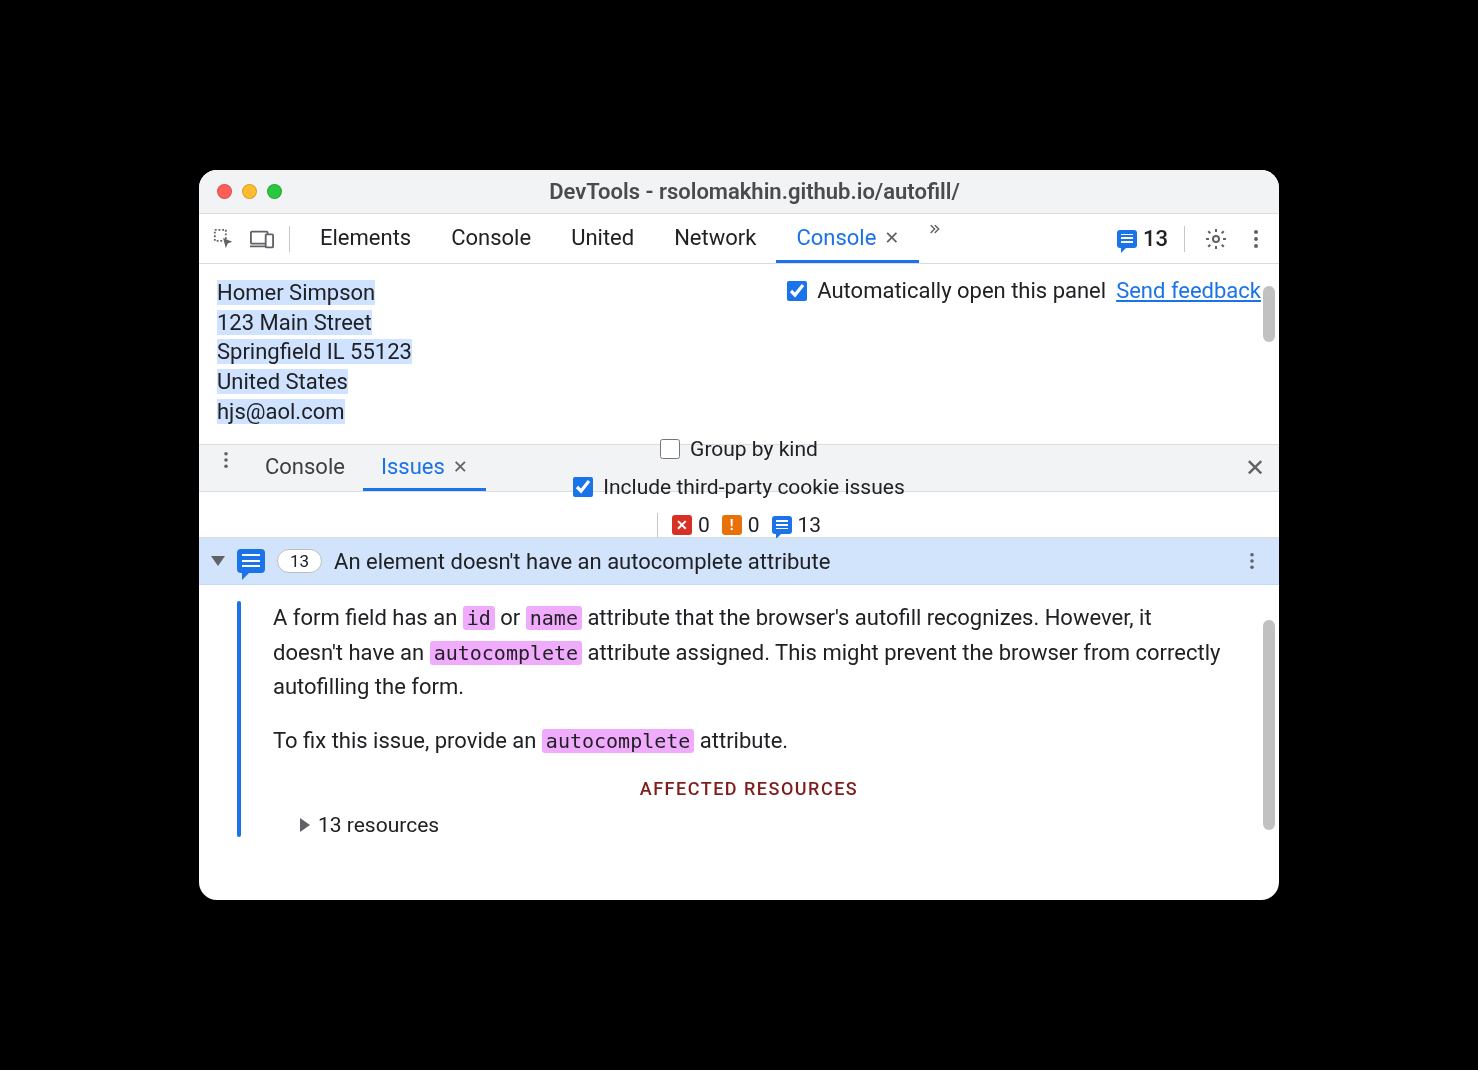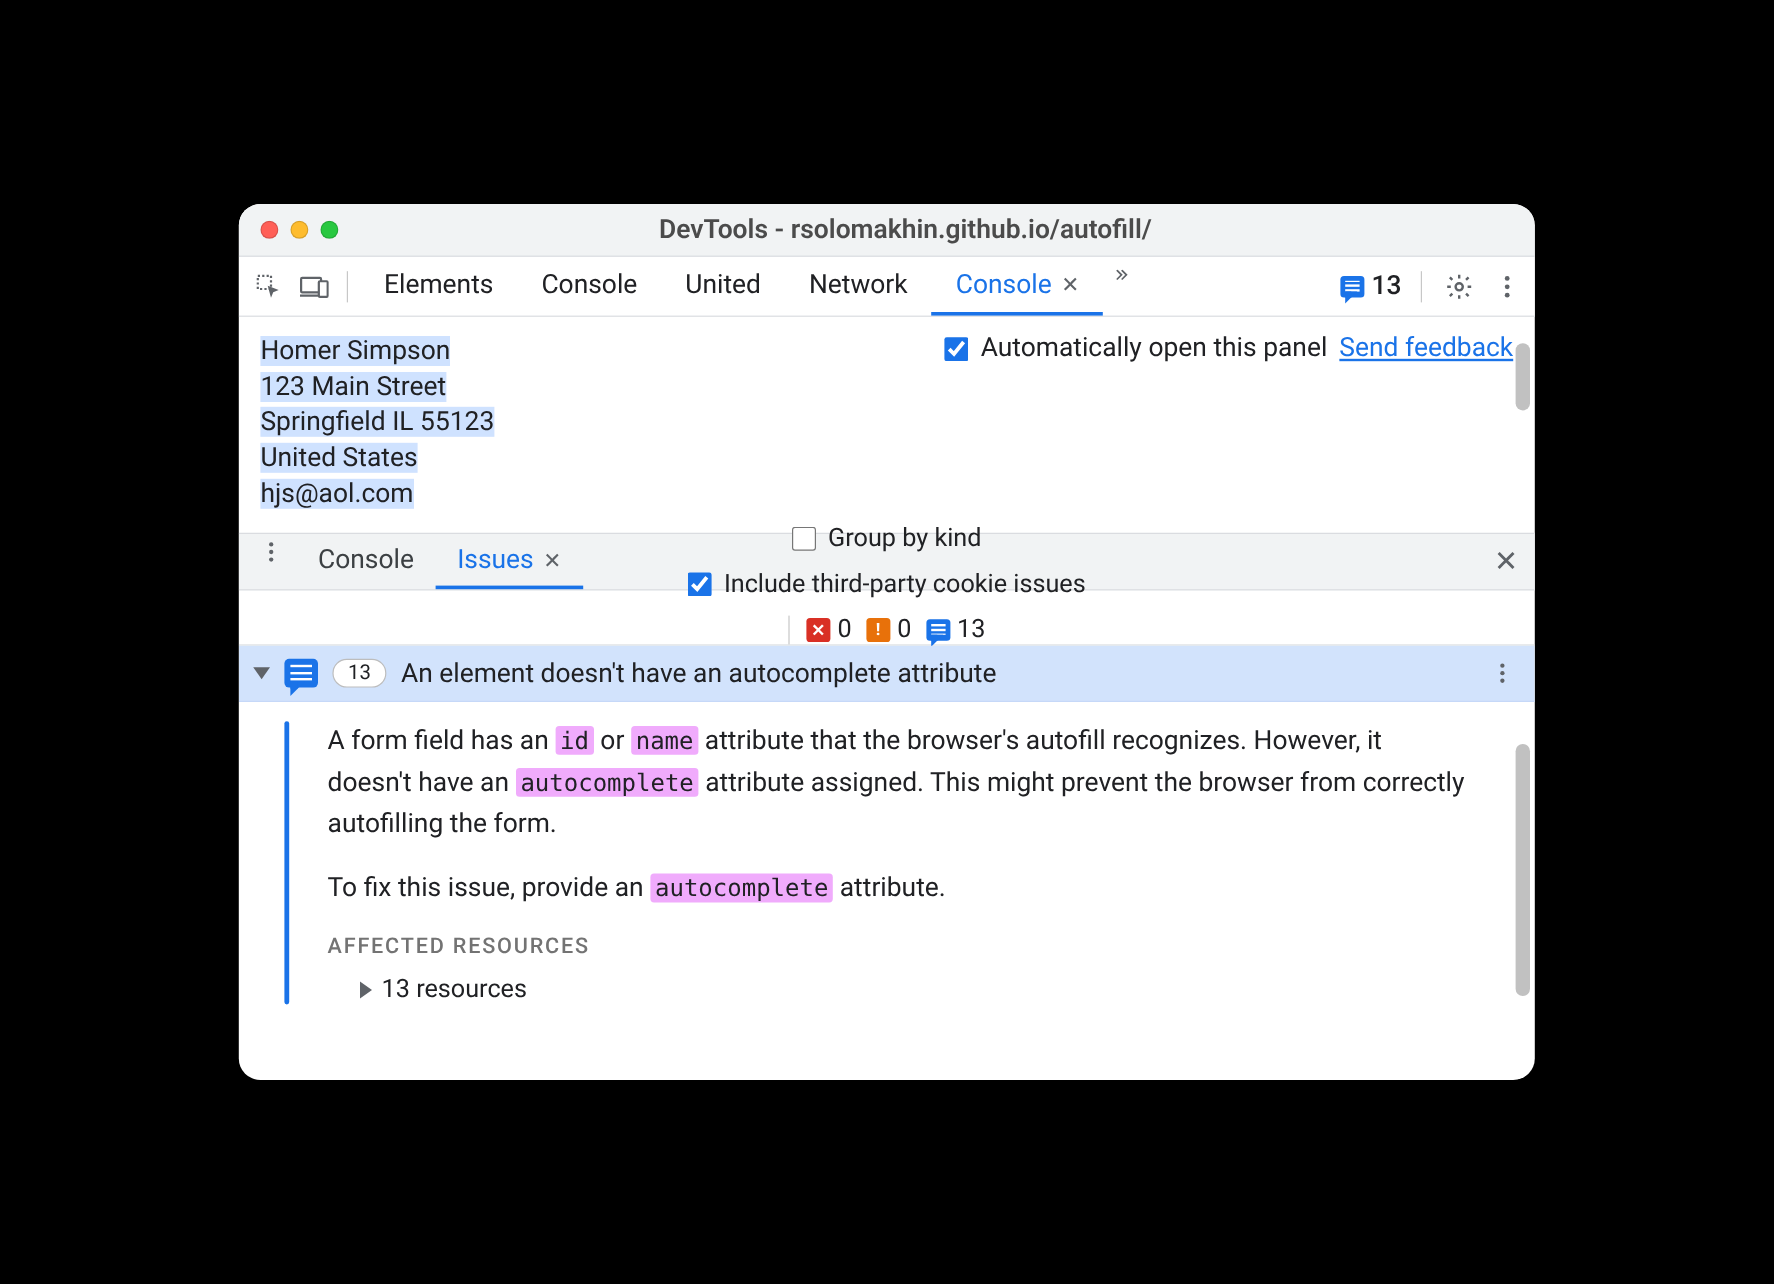--- a/index.html
+++ b/index.html
@@ -269,23 +269,24 @@
   code.inline {
     font-family: ui-monospace, Menlo, Consolas, monospace;
     background: #f0abfc;
     padding: 0 4px;
     border-radius: 3px;
     font-size: 20px;
   }
   .sect-head {
     letter-spacing: 1.5px;
     font-size: 18px;
-    color: #737373;
+    color: #7f1d1d;
     margin: 8px 0 14px;
     font-weight: 500;
+    text-align: center;
   }
   .res-row { display:flex; align-items:center; gap:8px; font-size: 21px; cursor: pointer; padding-left: 27px; }
   .tri-right {
     width: 0; height: 0;
     border-top: 7px solid transparent;
     border-bottom: 7px solid transparent;
     border-left: 10px solid #5f6368;
   }
 
   

